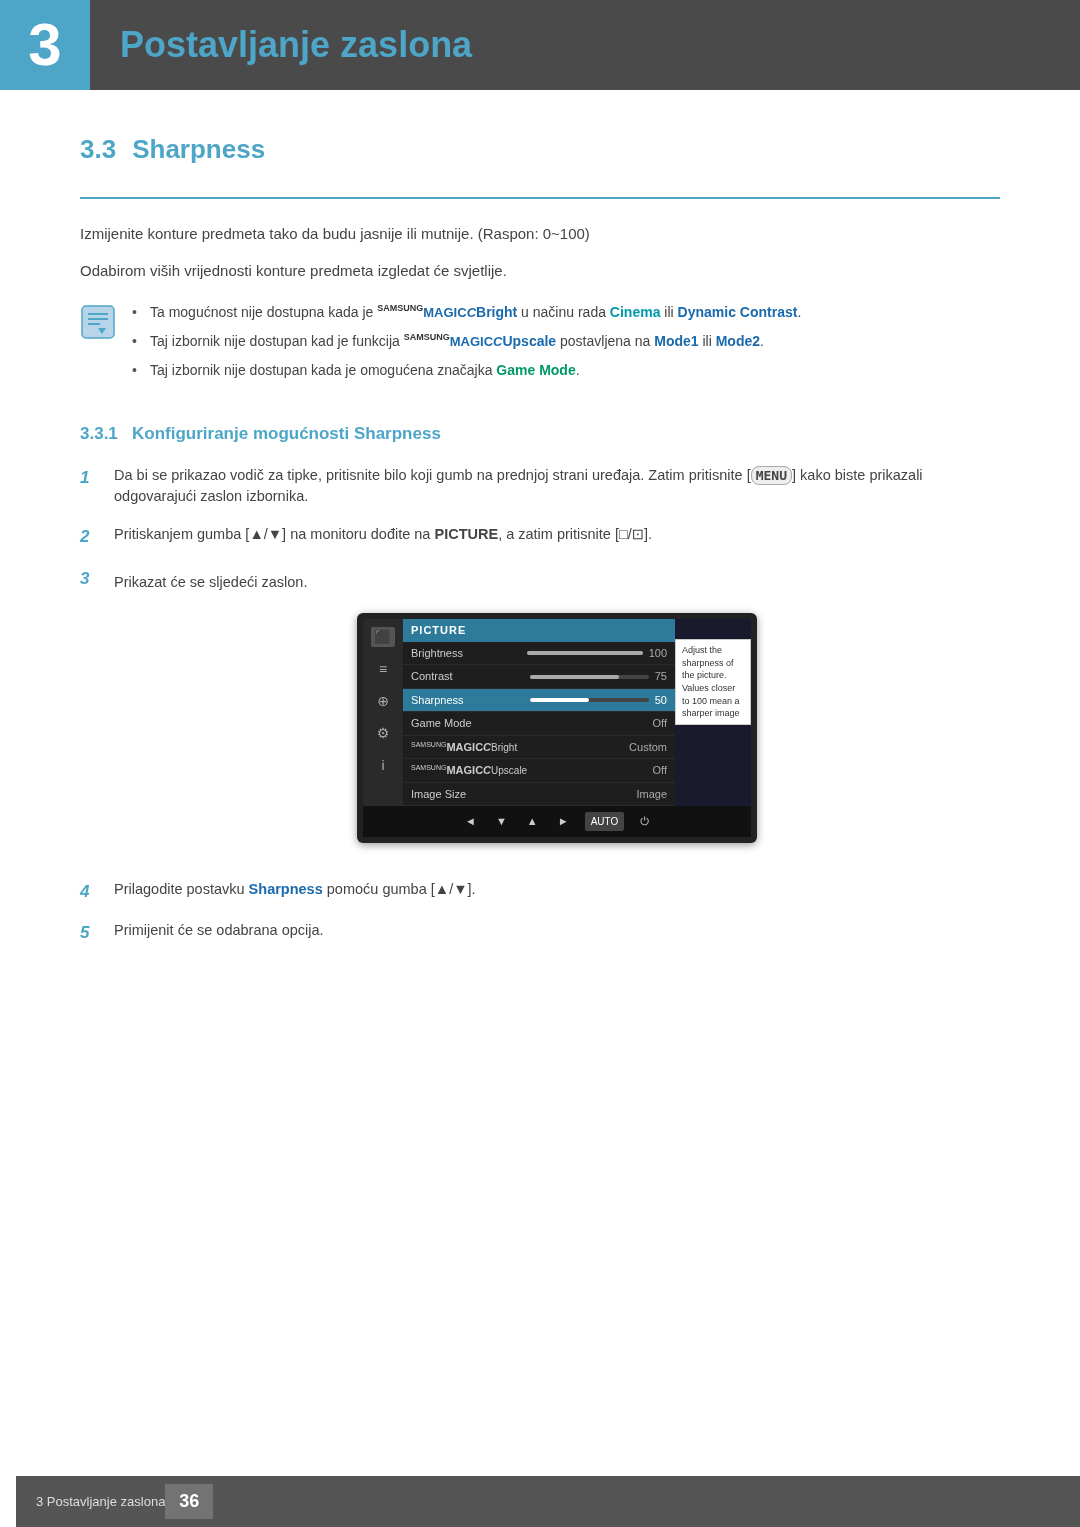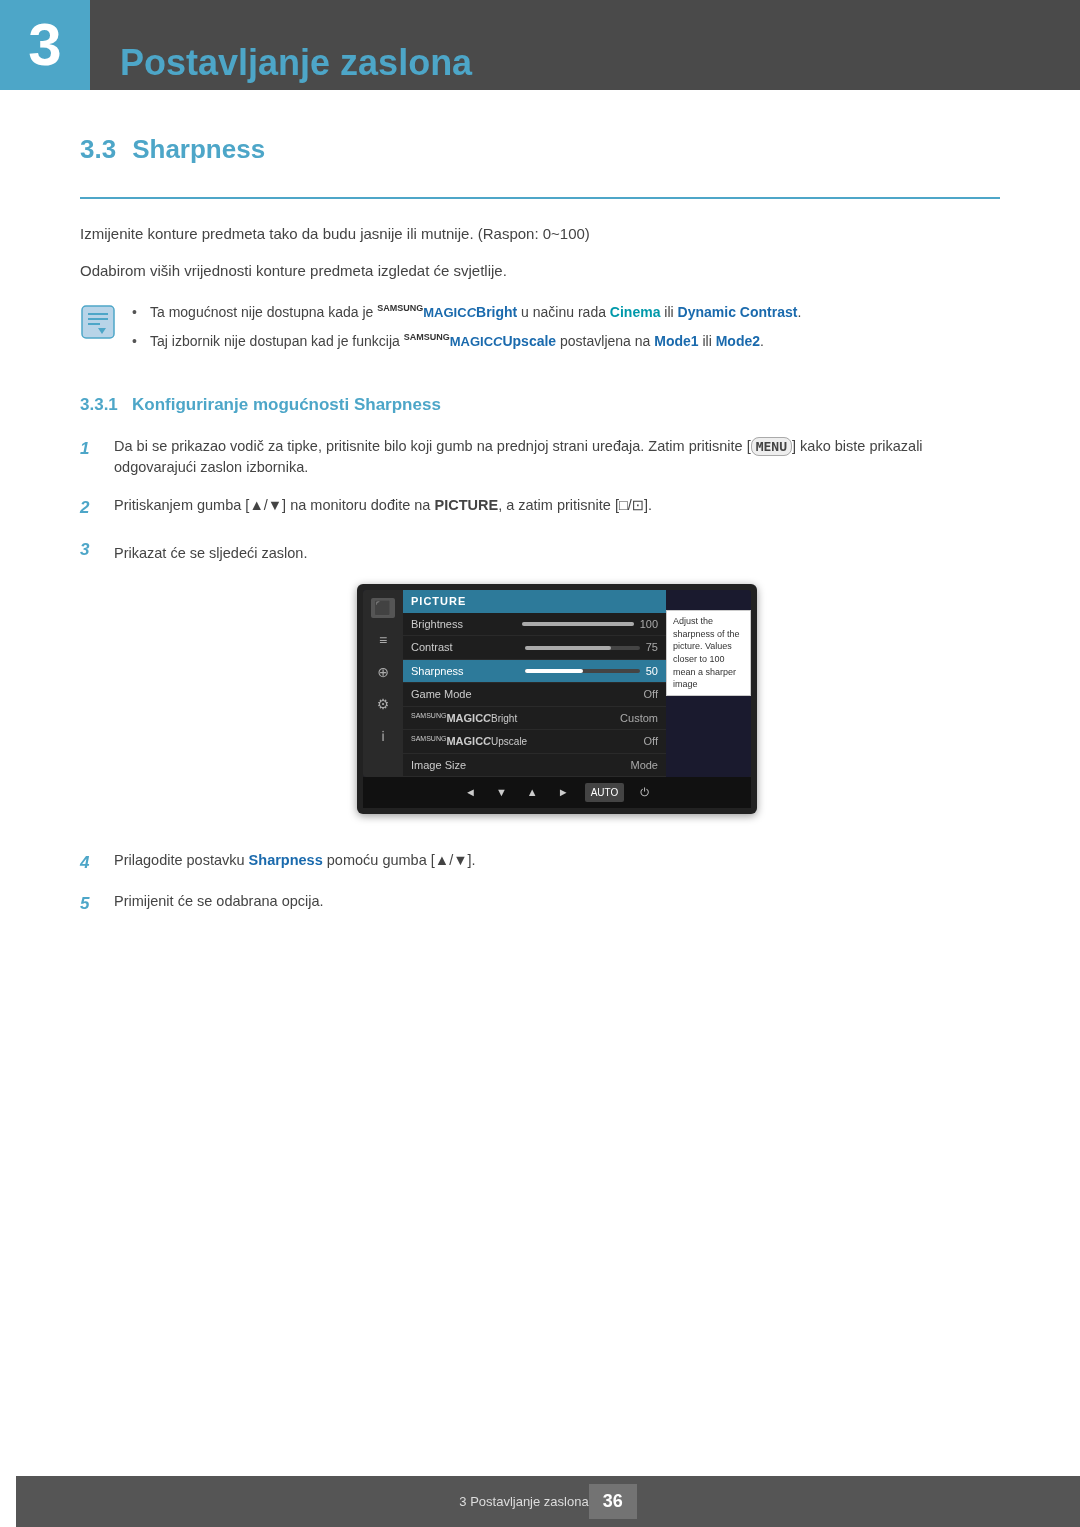--- a/index.html
+++ b/index.html
@@ -29,21 +29,21 @@
       display: flex;
       align-items: center;
       justify-content: center;
       font-size: 60px;
       font-weight: bold;
       color: #fff;
       flex-shrink: 0;
     }
     .chapter-title-area {
       display: flex;
-      align-items: flex-end;
+      align-items: center;
       padding-left: 30px;
     }
     .chapter-title {
       font-size: 36px;
       font-weight: bold;
       color: #4da6c8;
     }
 
     
     .content {
@@ -253,21 +253,21 @@
     }
     .menu-bar-fill.selected-fill {
       background: #fff;
     }
     .monitor-tooltip {
       background: #fff;
       border: 1px solid #ccc;
       font-size: 9px;
       color: #333;
       padding: 4px 6px;
-      width: 85px;
+      width: 76px;
       line-height: 1.4;
       align-self: flex-start;
       margin-top: 20px;
     }
     .monitor-bottom-bar {
       background: #111;
       display: flex;
       justify-content: center;
       gap: 12px;
       padding: 5px;
@@ -288,21 +288,21 @@
 
     
     .page-footer {
       position: absolute;
       bottom: 0;
       left: 16px;
       right: 0;
       background: #555;
       color: #fff;
       display: flex;
-      justify-content: center;
+      justify-content: flex-start;
       align-items: center;
       padding: 8px 20px;
       font-size: 13px;
     }
     .footer-chapter {
       color: #ddd;
     }
     .footer-page {
       background: #737373;
       color: #fff;
@@ -351,20 +351,23 @@
       <li>
         Ta mogućnost nije dostupna kada je
         <span style="font-size:9px;font-weight:bold;vertical-align:super;color:#333;">SAMSUNG</span><span style="font-size:13px;font-weight:bold;color:#1a6aad;">MAGIC</span><span style="font-size:13px;font-weight:bold;color:#1a6aad;font-style:italic;">C</span><span class="kw-blue">Bright</span>
         u načinu rada <span class="kw-teal">Cinema</span> ili <span class="kw-blue">Dynamic Contrast</span>.
       </li>
       <li>
         Taj izbornik nije dostupan kad je funkcija
         <span style="font-size:9px;font-weight:bold;vertical-align:super;color:#333;">SAMSUNG</span><span style="font-size:13px;font-weight:bold;color:#1a6aad;">MAGIC</span><span style="font-size:13px;font-weight:bold;color:#1a6aad;font-style:italic;">C</span><span class="kw-blue">Upscale</span>
         postavljena na <span class="kw-blue">Mode1</span> ili <span class="kw-blue">Mode2</span>.
       </li>
+      <li>
+        Taj izbornik nije dostupan kada je omogućena značajka <span class="kw-green">Game Mode</span>.
+      </li>
     </ul>
   </div>
 
   <div class="subsection-heading">
     <span>3.3.1</span>
     &nbsp;
     <span>Konfiguriranje mogućnosti Sharpness</span>
   </div>
 
   <ol class="steps-list">
@@ -444,21 +447,21 @@
                   <span class="menu-item-value">Custom</span>
                 </div>
 
                 <div class="menu-item">
                   <span class="menu-item-label" style="font-size:10px;"><span style="font-size:7px;vertical-align:super;">SAMSUNG</span><span style="font-size:11px;font-weight:bold;">MAGIC</span><span style="font-size:11px;font-style:italic;font-weight:bold;">C</span>Upscale</span>
                   <span class="menu-item-value">Off</span>
                 </div>
 
                 <div class="menu-item">
                   <span class="menu-item-label">Image Size</span>
-                  <span class="menu-item-value">Mode</span>
+                  <span class="menu-item-value">Image</span>
                 </div>
               </div>
 
               <div class="monitor-tooltip">
                 Adjust the sharpness of the picture. Values closer to 100 mean a sharper image
               </div>
             </div>
 
             <div class="monitor-bottom-bar">
               <span class="nav-btn">◄</span>

